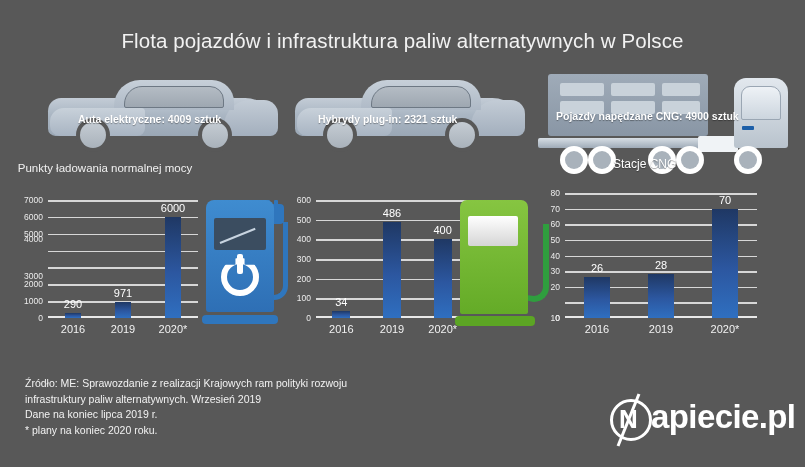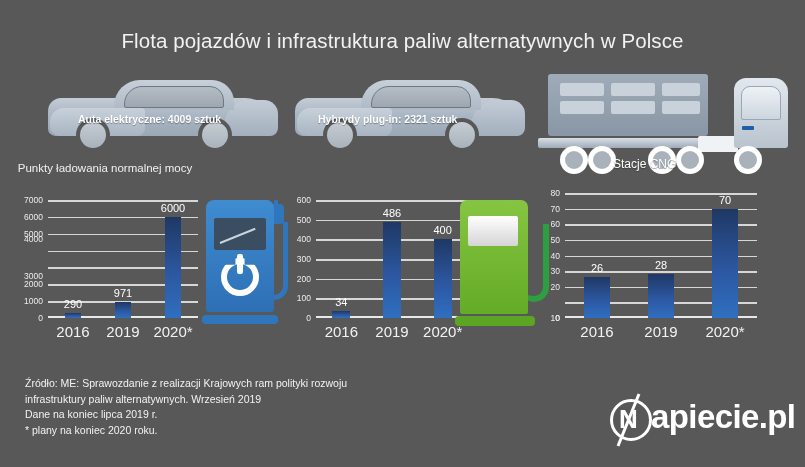--- a/index.html
+++ b/index.html
@@ -132,21 +132,21 @@
   .bar{
     position:absolute;bottom:0;
     background:linear-gradient(180deg,#1f3864 0%,#2c57a0 55%,#2f6fc0 100%);
   }
   .bar-val{
     position:absolute;font-size:11px;color:#ffffff;
     transform:translateX(-50%);white-space:nowrap;
   }
   .xtick{
     position:absolute;top:100%;margin-top:5px;
-    font-size:15px;color:#f2f2f2;transform:translateX(-50%);
+    font-size:11px;color:#f2f2f2;transform:translateX(-50%);
     white-space:nowrap;
   }
 
   
   .ev-pump{position:absolute;left:200px;top:196px;width:90px;height:128px;z-index:2;}
   .ev-pump .base{
     position:absolute;left:2px;bottom:0;width:76px;height:9px;
     background:#2f76bd;border-radius:4px;
   }
   .ev-pump .body{
@@ -300,20 +300,21 @@
     <div class="twheel" style="left:110px;">
         <i></i>
       </div>
     <div class="twheel" style="left:138px;">
         <i></i>
       </div>
     <div class="twheel" style="left:196px;">
         <i></i>
       </div>
   </div>
+  <div class="veh-label" style="left:556px;top:110px;">Pojazdy napędzane CNG: 4900 sztuk</div>
   <div class="veh-label" style="left:613px;top:157px;font-weight:400;font-size:12px;">Stacje CNG</div>
 
   <div class="ev-pump">
     <div class="plug"></div>
     <div class="prong" style="left:66px;top:4px;"></div>
     <div class="prong" style="left:74px;top:4px;"></div>
     <div class="cable"></div>
     <div class="body"></div>
     <div class="screen"></div>
     <div class="needle"></div>

